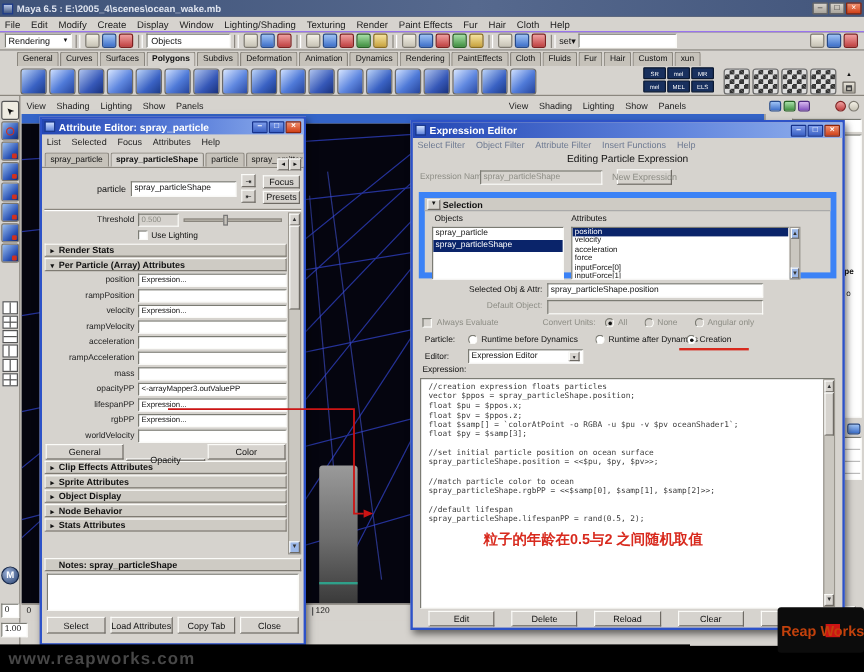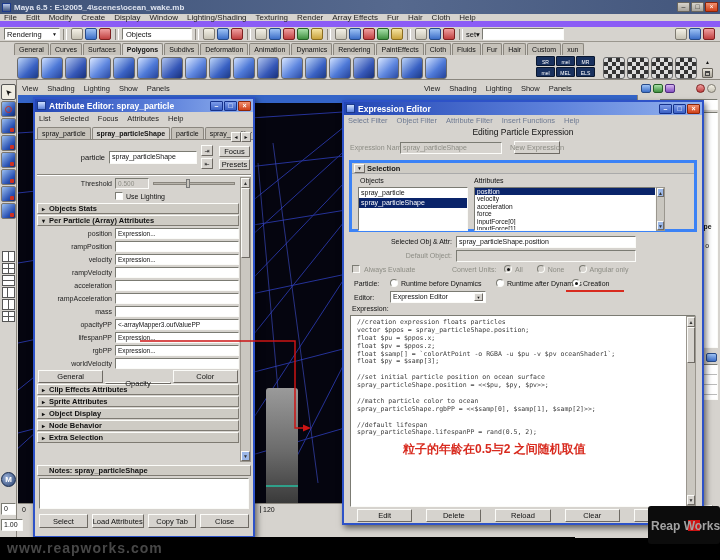--- a/index.html
+++ b/index.html
@@ -92,31 +92,31 @@
 <div class="screen">
 
   <div class="abs" style="left:0;top:0;width:720px;height:14px;background:linear-gradient(90deg,#3e5278,#56698e 55%,#43567c);display:flex;align-items:center;padding:0 2px;">
     <span class="wicon" style="background:linear-gradient(#b8c8e8,#40557e);"></span>
     <span style="color:#dfe4ef;font-size:8px;font-weight:bold;flex:1;overflow:hidden;white-space:nowrap;">Maya 6.5 : E:\2005_4\scenes\ocean_wake.mb</span>
     <span class="wbtn" style="background:linear-gradient(#d8d4cc,#a8a49c);border-color:#6a665e;color:#222;">–</span>
     <span class="wbtn" style="background:linear-gradient(#d8d4cc,#a8a49c);border-color:#6a665e;color:#222;">□</span>
     <span class="wbtn close">×</span>
   </div>
 
-  <div class="abs mrow beige" id="main-menus" style="left:0;top:14px;width:720px;height:13px;border-bottom:6px solid #8b5cf6;font-size:8px;">
+  <div class="abs mrow beige" id="main-menus" style="left:0;top:14px;width:720px;height:13px;border-bottom:1px solid #8b5cf6;font-size:8px;">
       <span class="mi">File</span>
       <span class="mi">Edit</span>
       <span class="mi">Modify</span>
       <span class="mi">Create</span>
       <span class="mi">Display</span>
       <span class="mi">Window</span>
       <span class="mi">Lighting/Shading</span>
       <span class="mi">Texturing</span>
       <span class="mi">Render</span>
-      <span class="mi">Array Effects</span>
+      <span class="mi">Paint Effects</span>
       <span class="mi">Fur</span>
       <span class="mi">Hair</span>
       <span class="mi">Cloth</span>
       <span class="mi">Help</span>
     </div>
 
   <div class="abs beige" style="left:0;top:27px;width:720px;height:15px;display:flex;align-items:center;padding:0 4px;border-bottom:1px solid #9a968e;">
     <span class="sunken" style="width:56px;height:12px;font-size:7.5px;padding:0 2px;display:flex;align-items:center;justify-content:space-between;">
       <span>Rendering</span>
       <span style="font-size:5px;">▼</span>
@@ -511,21 +511,21 @@
           <span style="position:absolute;left:40%;top:-4px;width:4px;height:9px;background:#c6c2ba;border:1px solid #777;"></span>
           </span>
       </div>
       <div class="arow">
         <span class="lab"></span>
         <span class="cb"></span>
         <span style="font-size:7px;margin-left:3px;">Use Lighting</span>
       </div>
     <div class="secbar">
           <span class="arr">▸</span>
-          <span>Objects Stats</span>
+          <span>Render Stats</span>
         </div>
         <div class="secbar">
           <span class="arr">▾</span>
           <span>Per Particle (Array) Attributes</span>
         </div>
         <div class="arow">
           <span class="lab">position</span>
           <span class="fld sunken">Expression...</span>
         </div>
         <div class="arow">
@@ -584,21 +584,21 @@
         <div class="secbar">
           <span class="arr">▸</span>
           <span>Object Display</span>
         </div>
         <div class="secbar">
           <span class="arr">▸</span>
           <span>Node Behavior</span>
         </div>
         <div class="secbar">
           <span class="arr">▸</span>
-          <span>Extra Selection</span>
+          <span>Stats Attributes</span>
         </div>
       </div>
 
     <div class="abs scrollbar" style="left:205px;top:78px;width:11px;height:285px;">
       <div class="sb-btn">▲</div>
       <div class="sb-thumb" style="height:70px;"></div>
       <div class="sb-btn" style="position:absolute;bottom:0;background:#9cb8e8;">▼</div>
     </div>
 
     <div class="abs secbar" style="left:2px;top:366px;width:214px;">
@@ -633,21 +633,21 @@
 
     <div class="abs" style="left:0;top:38px;width:358px;height:16px;">
       <span class="grayed-label abs" style="left:6px;top:4px;">Expression Name</span>
       <span class="sunken dis abs" style="left:56px;top:2px;width:102px;height:12px;font-size:7px;padding:1px 2px;">
         <span>spray_particleShape</span></span>
       <span class="abs btn dis" style="left:170px;top:1px;width:46px;height:13px;">
         <span>New Expression</span>
         </span>
     </div>
 
-    <div class="abs" style="left:5px;top:58px;width:348px;height:72px;border:3px solid #3b82f6;">
+    <div class="abs" style="left:5px;top:58px;width:348px;height:72px;border:5px solid #3b82f6;">
       <div style="display:flex;align-items:center;height:11px;background:#cecbc4;border-bottom:1px solid #aaa;">
         <span class="btn" style="width:11px;height:9px;font-size:5px;margin:0 2px;">▼</span>
         <span style="font-size:7.5px;font-weight:bold;">Selection</span>
       </div>
       <span style="position:absolute;left:8px;top:14px;font-size:7px;">Objects</span>
       <span style="position:absolute;left:122px;top:14px;font-size:7px;">Attributes</span>
       <div class="sunken abs" id="ee-objects" style="left:6px;top:24px;width:110px;height:44px;overflow:hidden;">
           <div class="li">spray_particle</div>
           <div class="li sel">spray_particleShape</div>
         </div>
@@ -757,21 +757,21 @@
         <span class="btn" style="flex: 1 1 0%; margin: 0px 7px; height: 13px;">Close</span>
       </div>
   </div>
 
   <div class="abs" style="left:0;top:537px;width:575px;height:23px;background:#000;z-index:50;">
     <span style="position:absolute;left:7px;top:3px;font-size:14px;font-weight:bold;color:#474747;letter-spacing:1px;">www.reapworks.com</span>
   </div>
 
   <div class="abs" style="left:648px;top:506px;width:72px;height:38px;background:#0c0c0c;border-radius:3px;z-index:55;">
     <div style="position:absolute;left:40px;top:14px;width:12px;height:11px;background:#cc1414;"></div>
-    <span style="position:absolute;left:3px;top:13px;font-size:12px;font-weight:bold;color:#a3a3a3;white-space:nowrap;">Reap Works</span>
+    <span style="position:absolute;left:3px;top:13px;font-size:12px;font-weight:bold;color:#c2410c;white-space:nowrap;">Reap Works</span>
   </div>
 
   <svg class="abs" width="720" height="560" style="left:0;top:0;z-index:60;pointer-events:none;">
     <polyline points="140,341 295,341 295,428 303,428" fill="none" stroke="#cc1414" stroke-width="1.5"></polyline>
     <polygon points="303,424.5 311,428 303,431.5" fill="#cc1414"></polygon>
   </svg>
 
 </div>
 
 </body></html>

